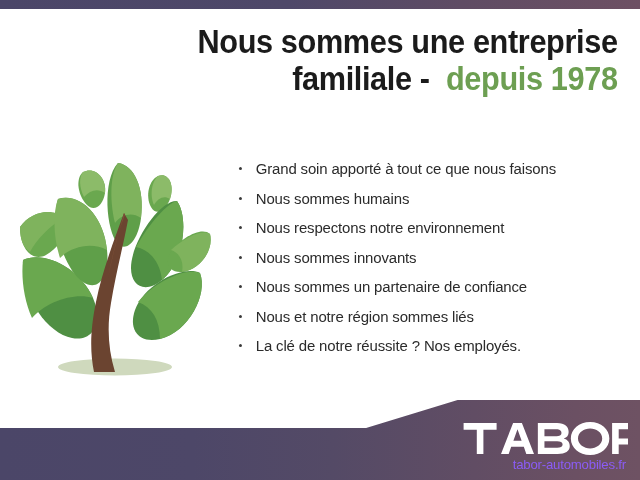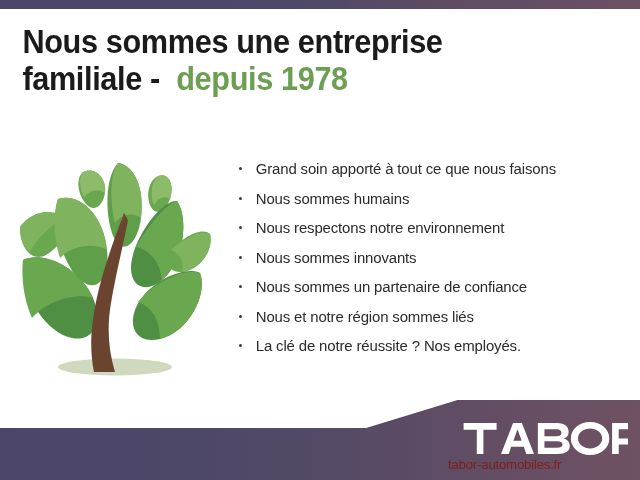--- a/index.html
+++ b/index.html
@@ -32,21 +32,21 @@
     height: 9px;
     background: linear-gradient(90deg, #4b4668 0%, #4e4869 45%, #5f4c64 72%, #6d5063 100%);
   }
 
   
   #heading {
     position: absolute;
     left: 0;
     top: 24px;
     width: 640px;
-    text-align: left;
+    text-align: right;
     line-height: 1.12;
   }
   .head-line {
     display: block;
     font-size: 33px;
     font-weight: bold;
     color: #1b1b1b;
     letter-spacing: -0.4px;
     transform: scaleX(0.93);
     transform-origin: center;
@@ -128,23 +128,23 @@
   #logo-wordmark {
     display: block;
     width: 166px;
     height: 33px;
     margin: 0 0 0 auto;
   }
   #logo-tagline {
     display: block;
     margin-top: 2px;
     font-size: 13.2px;
-    color: #7f1d1d;
+    color: #8b5cf6;
     letter-spacing: -0.2px;
-    text-align: left;
+    text-align: right;
     padding-right: 2px;
   }
 </style>
 </head>
 <body>
 
 <div id="slide">
 
   <div id="top-bar"></div>
 

